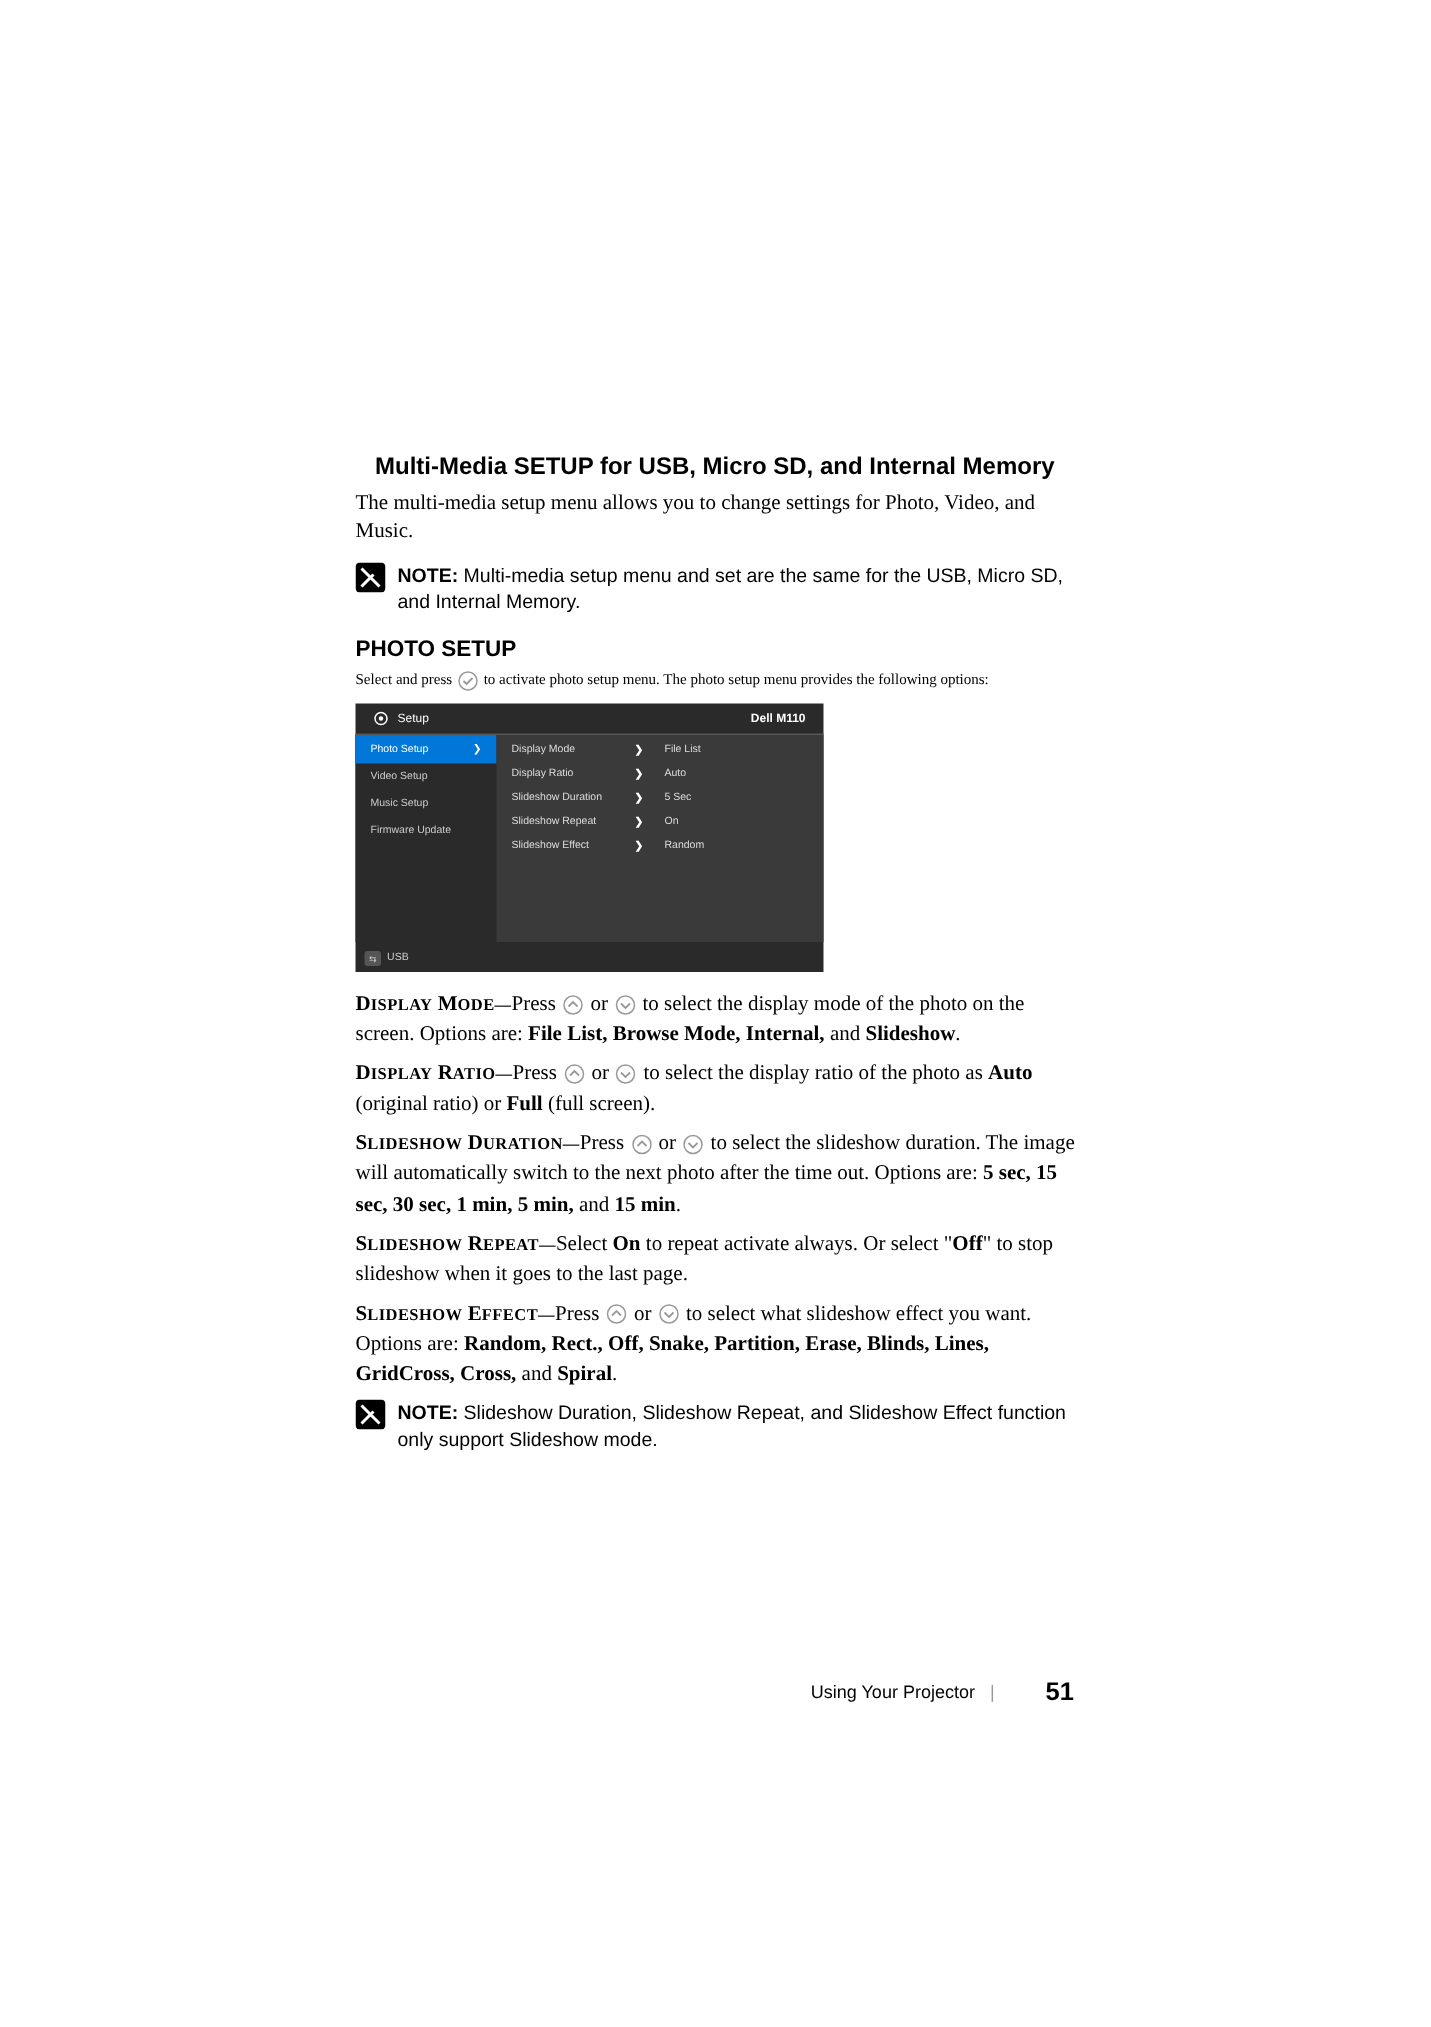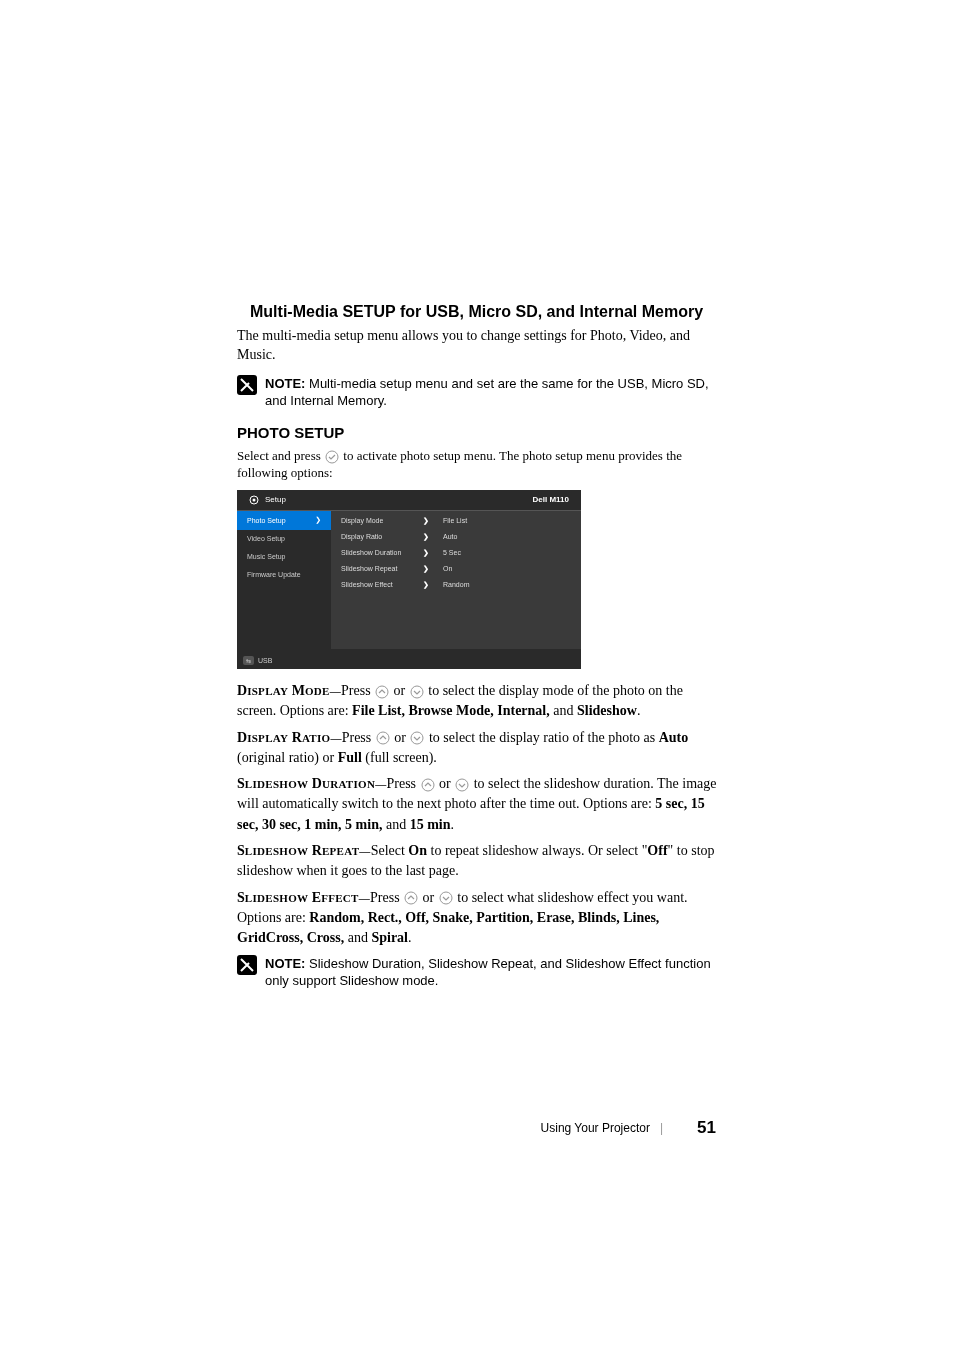--- a/index.html
+++ b/index.html
@@ -47,26 +47,26 @@
   }
   .note-label { font-weight: bold; }
   .subheading {
     font-size: 15px;
     font-weight: bold;
     margin-top: 4px;
     margin-bottom: 6px;
   }
   .body-text {
     font-family: Georgia, 'Times New Roman', serif;
-    font-size: 13px;
+    font-size: 10px;
     line-height: 1.35;
     margin-bottom: 8px;
   }
   .osd-img {
-    width: 344px;
+    width: 312px;
     height: 179px;
     background: #2a2a2a;
     margin: 6px 0 12px 0;
     position: relative;
     color: #fff;
     font-size: 8px;
   }
   .osd-header {
     display: flex;
     align-items: center;
@@ -279,21 +279,21 @@
     <span class="smallcaps-label">S</span><span class="smallcaps-rest">LIDESHOW</span><span class="smallcaps-label"> D</span><span class="smallcaps-rest">URATION—</span><span>Press </span><span class="circle-icon"><svg viewBox="0 0 14 14">
           <circle cx="7" cy="7" r="6" fill="none" stroke="#999" stroke-width="1"></circle>
           <path d="M4 8 L7 5 L10 8" stroke="#999" stroke-width="1.2" fill="none"></path>
         </svg></span><span> or </span><span class="circle-icon"><svg viewBox="0 0 14 14">
           <circle cx="7" cy="7" r="6" fill="none" stroke="#999" stroke-width="1"></circle>
           <path d="M4 6 L7 9 L10 6" stroke="#999" stroke-width="1.2" fill="none"></path>
         </svg></span><span> to select the slideshow duration. The image will automatically switch to the next photo after the time out. Options are: </span><b>5 sec, 15 sec, 30 sec, 1 min, 5 min, </b><span>and </span><b>15 min</b><span>.</span>
   </div>
 
   <div class="desc">
-    <span class="smallcaps-label">S</span><span class="smallcaps-rest">LIDESHOW</span><span class="smallcaps-label"> R</span><span class="smallcaps-rest">EPEAT—</span><span>Select </span><b>On</b><span> to repeat slideshow always. Or select "</span><b>Off</b><span>" to stop slideshow when it goes to the last page.</span>
+    <span class="smallcaps-label">S</span><span class="smallcaps-rest">LIDESHOW</span><span class="smallcaps-label"> R</span><span class="smallcaps-rest">EPEAT—</span><span>Select </span><b>On</b><span> to repeat activate always. Or select "</span><b>Off</b><span>" to stop slideshow when it goes to the last page.</span>
   </div>
 
   <div class="desc">
     <span class="smallcaps-label">S</span><span class="smallcaps-rest">LIDESHOW</span><span class="smallcaps-label"> E</span><span class="smallcaps-rest">FFECT—</span><span>Press </span><span class="circle-icon"><svg viewBox="0 0 14 14">
           <circle cx="7" cy="7" r="6" fill="none" stroke="#999" stroke-width="1"></circle>
           <path d="M4 8 L7 5 L10 8" stroke="#999" stroke-width="1.2" fill="none"></path>
         </svg></span><span> or </span><span class="circle-icon"><svg viewBox="0 0 14 14">
           <circle cx="7" cy="7" r="6" fill="none" stroke="#999" stroke-width="1"></circle>
           <path d="M4 6 L7 9 L10 6" stroke="#999" stroke-width="1.2" fill="none"></path>
         </svg></span><span> to select what slideshow effect you want. Options are: </span><b>Random, Rect., Off, Snake, Partition, Erase, Blinds, Lines, GridCross, Cross, </b><span>and </span><b>Spiral</b><span>.</span>

